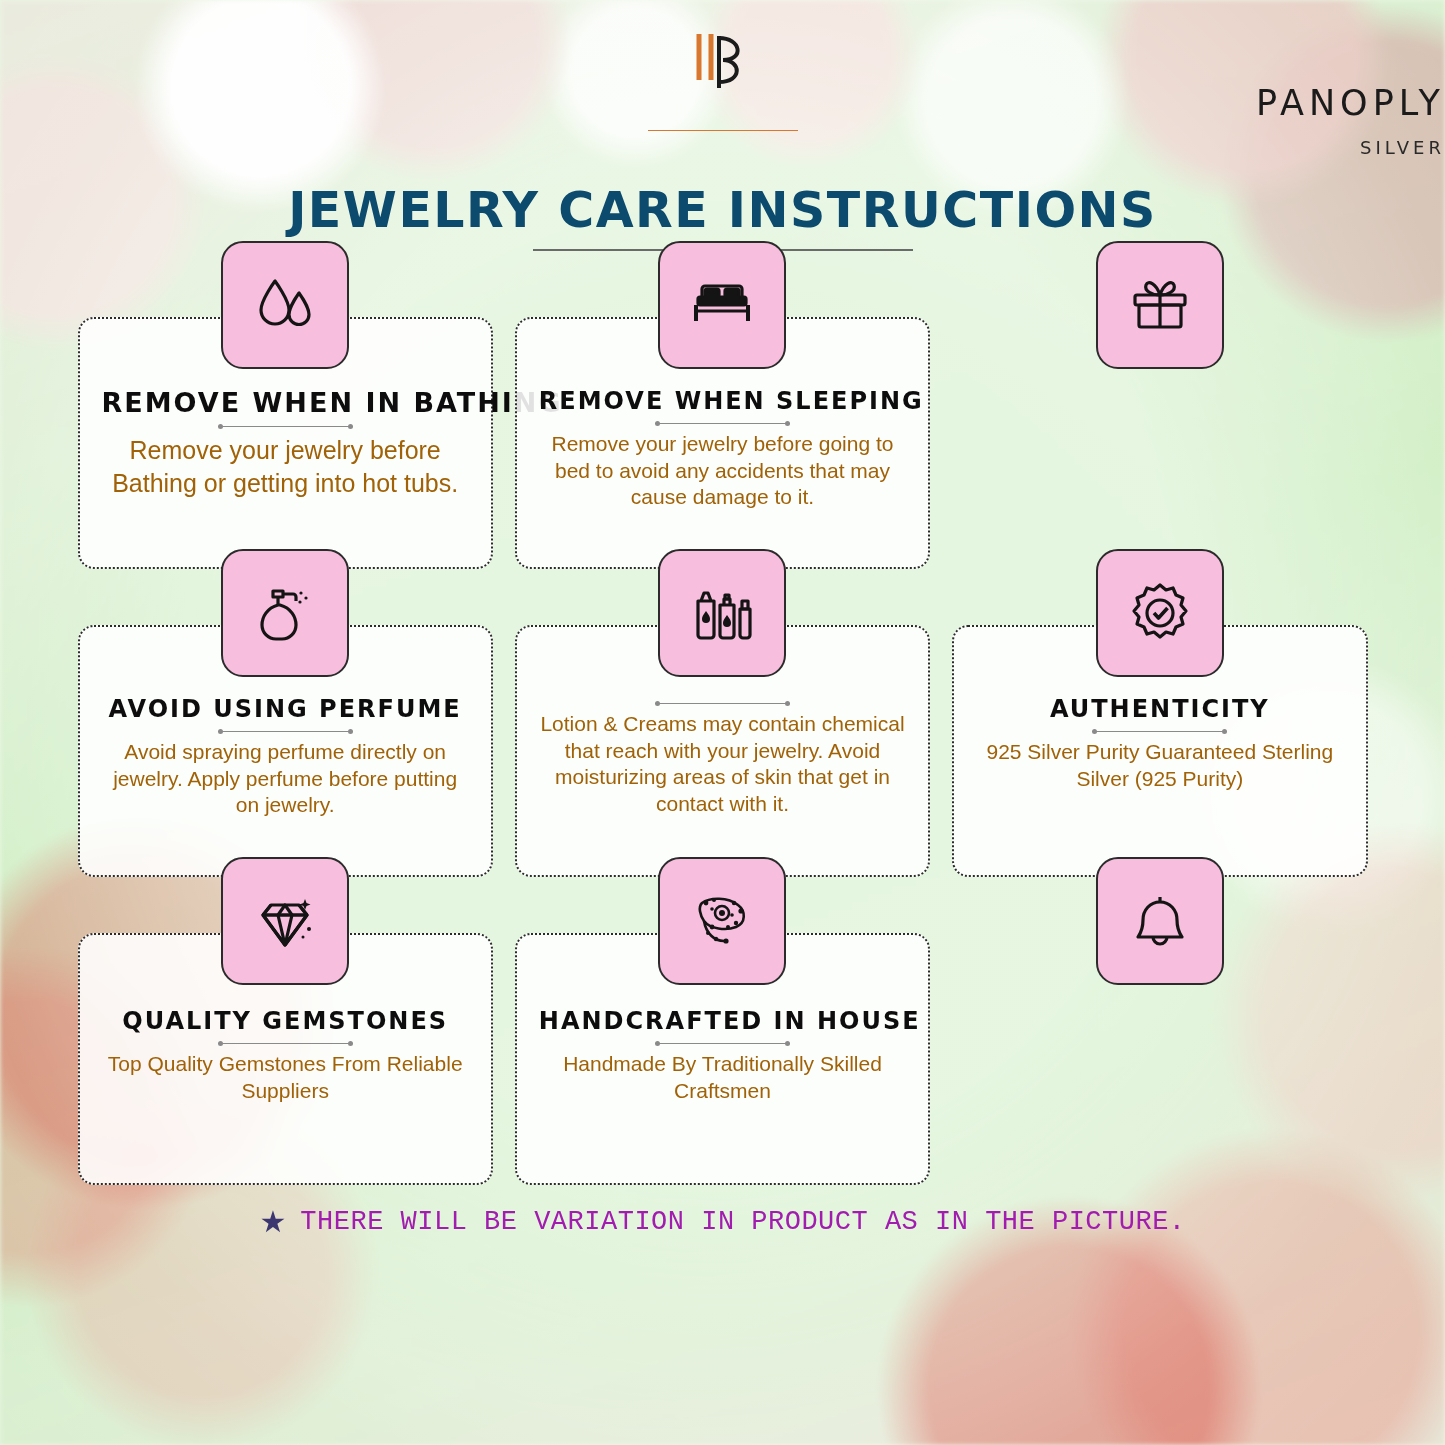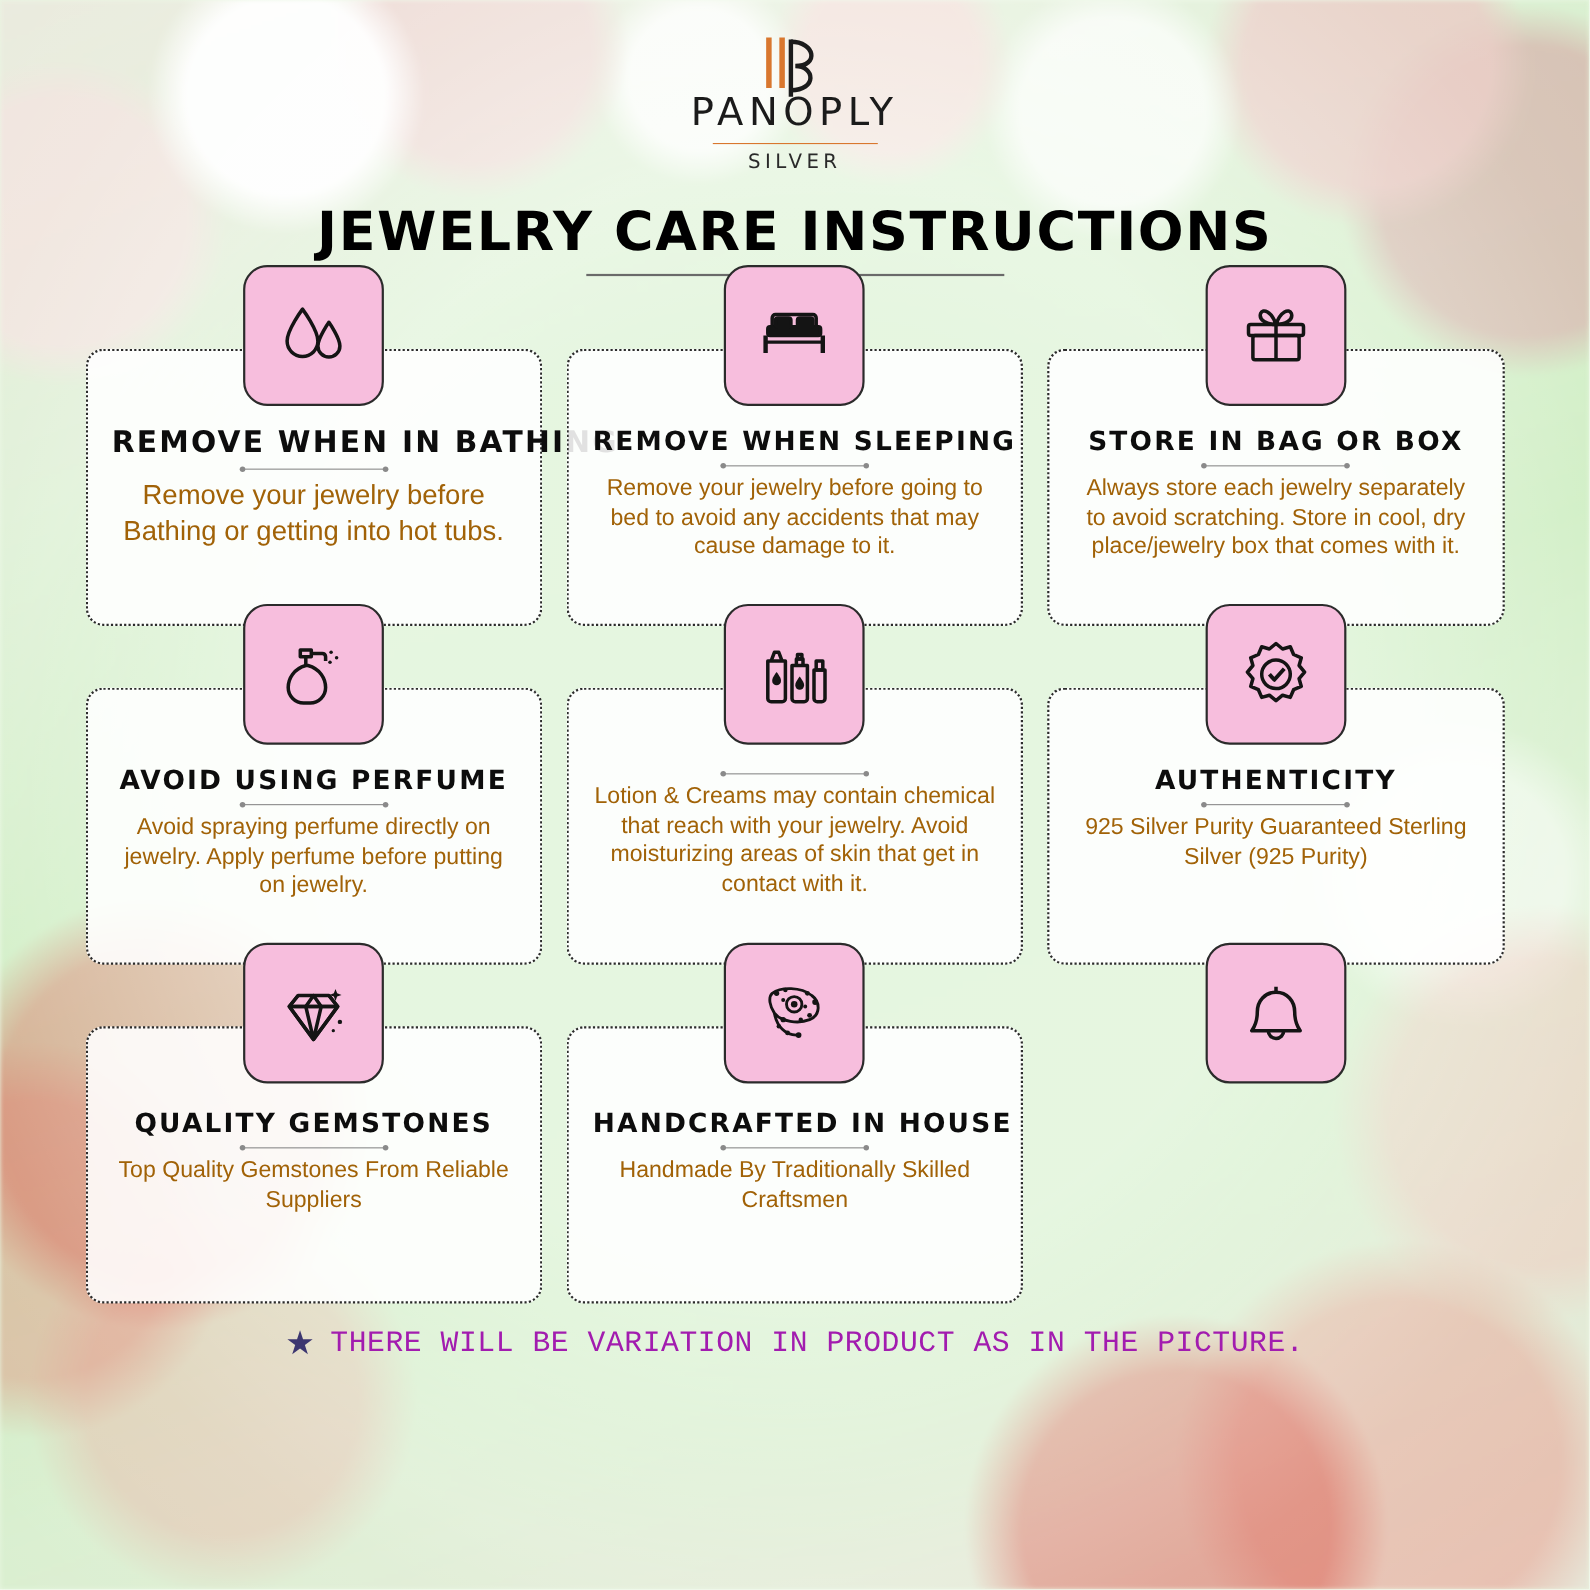--- a/index.html
+++ b/index.html
@@ -50,21 +50,21 @@
   }
   .content {
     position: relative;
     z-index: 3;
     width: 100%;
     height: 100%;
   }
 
   
   .brand {
-    text-align: center;
+    text-align: right;
     padding-top: 30px;
   }
   .brand-mark {
     width: 68px;
     height: 62px;
     margin: 0 auto -6px;
     display: block;
   }
   .brand-name {
     font-family: "DejaVu Sans", sans-serif;
@@ -83,21 +83,21 @@
   .brand-sub {
     font-size: 18px;
     letter-spacing: 4px;
     color: #2a2a2a;
   }
   .title {
     text-align: center;
     font-size: 49px;
     font-weight: bold;
     letter-spacing: 1.5px;
-    color: #000000;
+    color: #0c4a6e;
     margin-top: 24px;
     font-family: "DejaVu Sans", sans-serif;
   }
   .title-rule {
     width: 380px;
     height: 2px;
     background: #6a6a6a;
     margin: 10px auto 0;
   }
 
@@ -258,25 +258,20 @@
       </div>
 
       <div class="cell">
         <div class="icon-box">
           <svg viewBox="0 0 76 76" fill="none" stroke="#141414" stroke-width="3.2" stroke-linejoin="round">
             <rect x="13" y="28" width="50" height="10" rx="2"></rect>
             <rect x="17" y="38" width="42" height="22" rx="2"></rect>
             <path d="M38 28 V60"></path>
             <path d="M38 28 C30 28 22 24 24 18 c2-5 10-2 14 10 C42 16 50 13 52 18 c2 6-6 10-14 10Z"></path>
           </svg>
-        </div>
-        <div class="card">
-          <div class="card-title">STORE IN BAG OR BOX</div>
-          <div class="card-rule"></div>
-          <div class="card-body">Always store each jewelry separately to avoid scratching. Store in cool, dry place/jewelry box that comes with it.</div>
         </div>
       </div>
 
       <div class="cell">
         <div class="icon-box">
           <svg viewBox="0 0 76 76" fill="none" stroke="#141414" stroke-width="3.2" stroke-linejoin="round">
             <path d="M26 16 h10 v6 h-10z"></path>
             <path d="M36 19 h10 a3 3 0 0 1 3 3 v4"></path>
             <path d="M31 22 v8"></path>
             <path d="M31 30 C20 33 15 42 15 50 a14 14 0 0 0 14 14 h6 a14 14 0 0 0 14-14 c0-8-5-17-16-20z"></path>

